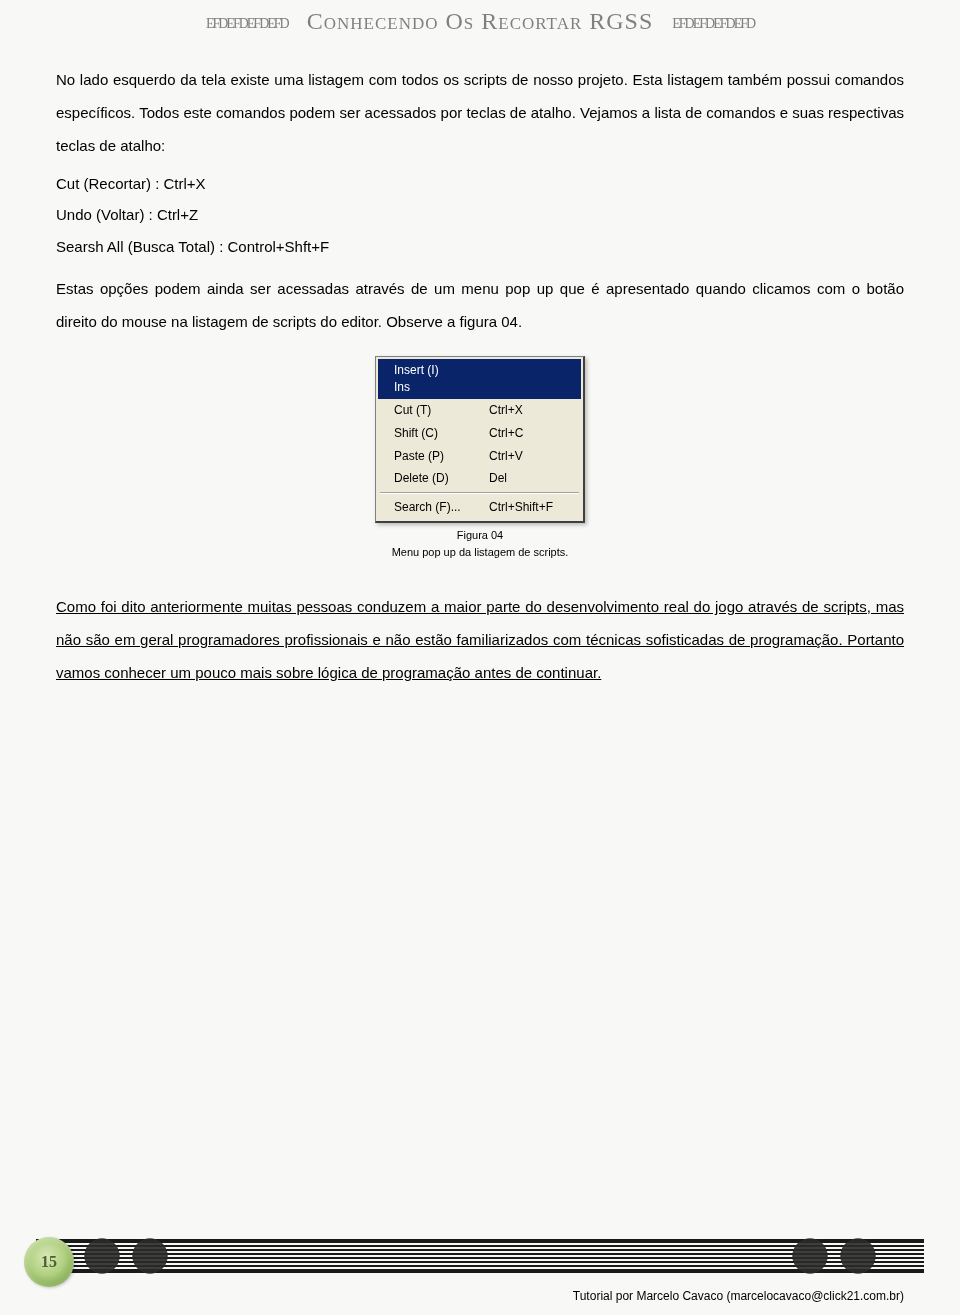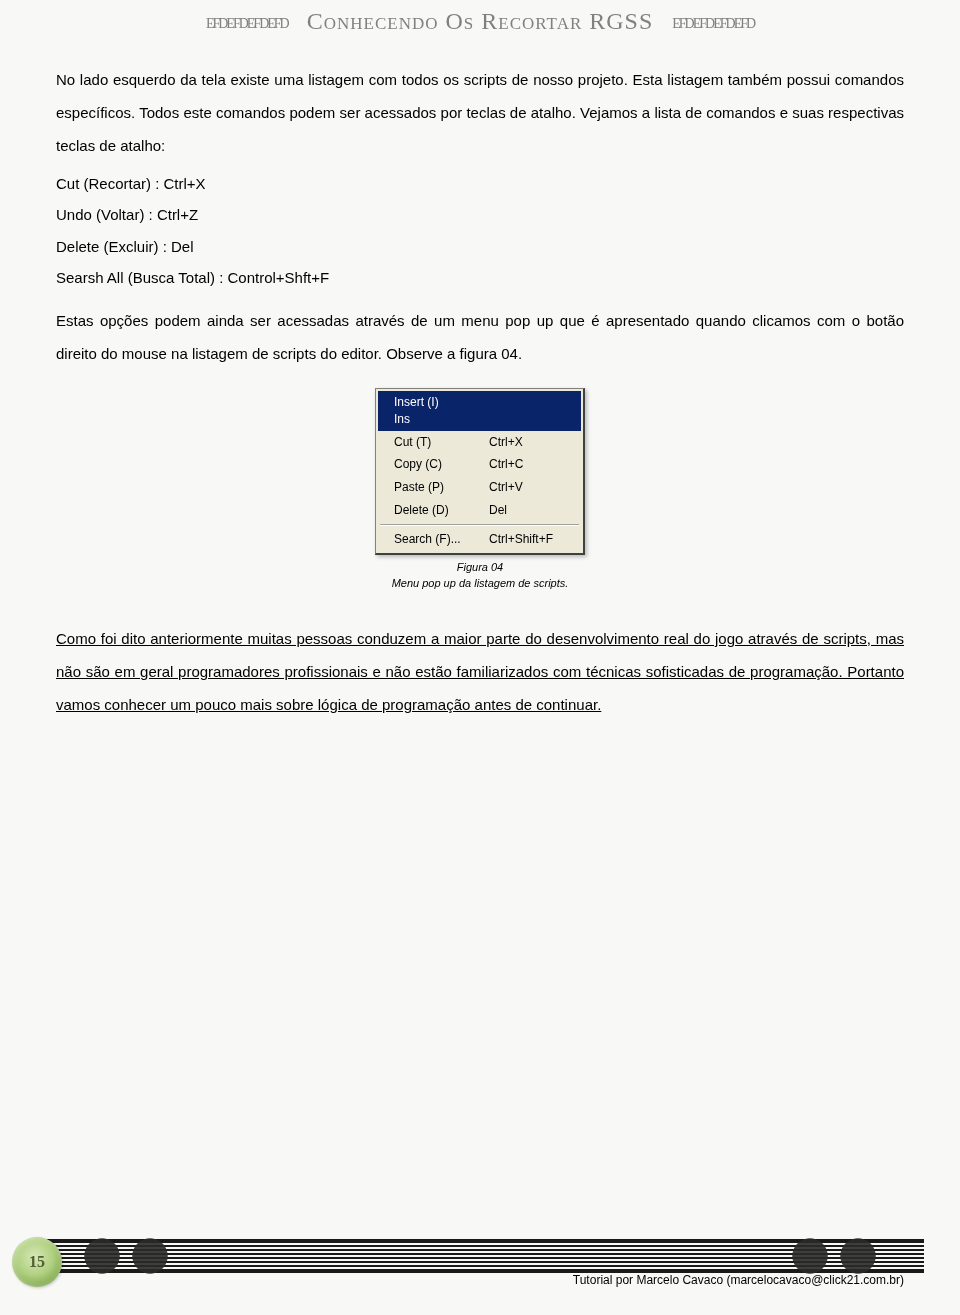--- a/index.html
+++ b/index.html
@@ -90,21 +90,20 @@
       border: none;
       border-top: 1px solid #a0a0a0;
       border-bottom: 1px solid #fff;
       margin: 2px 2px;
     }
     .figure-caption {
       font-size: 11px;
       line-height: 1.5;
       margin-top: 4px;
       color: #000;
-      font-style: italic;
     }
     .footer-ornament-bar {
       position: absolute;
       bottom: 38px;
       left: 36px;
       right: 36px;
       height: 42px;
       display: flex;
       align-items: center;
       justify-content: center;
@@ -129,37 +128,37 @@
       width: 120px;
       background: radial-gradient(circle at 30% 50%, #2a2a2a 0%, #2a2a2a 20%, transparent 21%),
                   radial-gradient(circle at 70% 50%, #2a2a2a 0%, #2a2a2a 20%, transparent 21%);
       opacity: 0.9;
     }
     .footer-ornament-lines::before { left: 30px; }
     .footer-ornament-lines::after { right: 30px; }
     .page-number-badge {
       position: absolute;
       bottom: 28px;
-      left: 12px;
+      left: 24px;
       width: 50px;
       height: 50px;
       border-radius: 50%;
       background: radial-gradient(circle at 45% 40%, #d8e8b8 0%, #b0d080 45%, #80a850 75%, #607840 100%);
       display: flex;
       align-items: center;
       justify-content: center;
       font-family: Georgia, serif;
       font-size: 16px;
       font-weight: bold;
       color: #506030;
       box-shadow: inset 1px 1px 6px rgba(255,255,255,0.5), 1px 1px 3px rgba(0,0,0,0.2);
     }
     .footer-credit {
       position: absolute;
-      bottom: 28px;
+      bottom: 12px;
       right: 56px;
       font-size: 12px;
       color: #000;
     }
   </style>
 </head>
 <body>
 
 <div class="page-header">
   <span class="header-ornament">efdefdefdefd</span>
@@ -167,38 +166,37 @@
   <span class="header-ornament">efdefdefdefd</span>
 </div>
 
 <div class="content">
 
   <p class="paragraph">No lado esquerdo da tela existe uma listagem com todos os scripts de nosso projeto. Esta listagem também possui comandos específicos. Todos este comandos podem ser acessados por teclas de atalho. Vejamos a lista de comandos e suas respectivas teclas de atalho:</p>
 
   <div class="shortcut-list">
     <span class="shortcut-item">Cut (Recortar) : Ctrl+X</span>
     <span class="shortcut-item">Undo (Voltar) : Ctrl+Z</span>
-    <span class="shortcut-item">Delete (Excluir) : Del</span>
     <span class="shortcut-item">Searsh All (Busca Total) : Control+Shft+F</span>
   </div>
 
   <p class="paragraph">Estas opções podem ainda ser acessadas através de um menu pop up que é apresentado quando clicamos com o botão direito do mouse na listagem de scripts do editor. Observe a figura 04.</p>
 
   <div class="figure-container">
     <div class="context-menu">
       <div class="menu-item highlighted">
         <span class="menu-label">Insert (I)</span>
         <span class="menu-shortcut">Ins</span>
       </div>
       <div class="menu-item">
         <span class="menu-label">Cut (T)</span>
         <span class="menu-shortcut">Ctrl+X</span>
       </div>
       <div class="menu-item">
-        <span class="menu-label">Copy (C)</span>
+        <span class="menu-label">Shift (C)</span>
         <span class="menu-shortcut">Ctrl+C</span>
       </div>
       <div class="menu-item">
         <span class="menu-label">Paste (P)</span>
         <span class="menu-shortcut">Ctrl+V</span>
       </div>
       <div class="menu-item">
         <span class="menu-label">Delete (D)</span>
         <span class="menu-shortcut">Del</span>
       </div>

